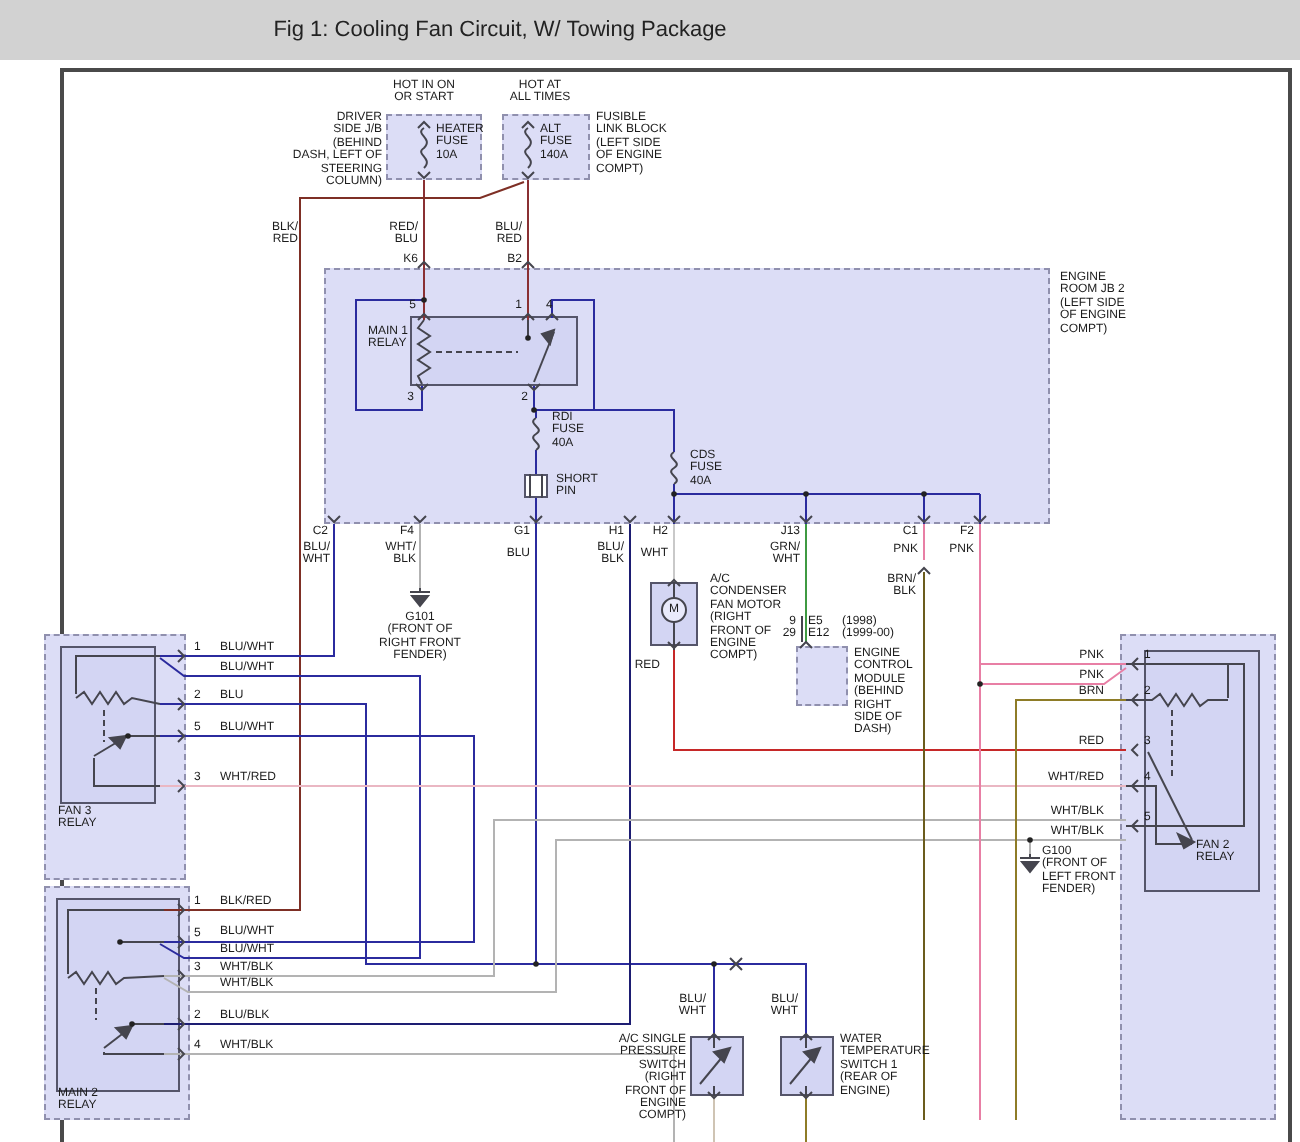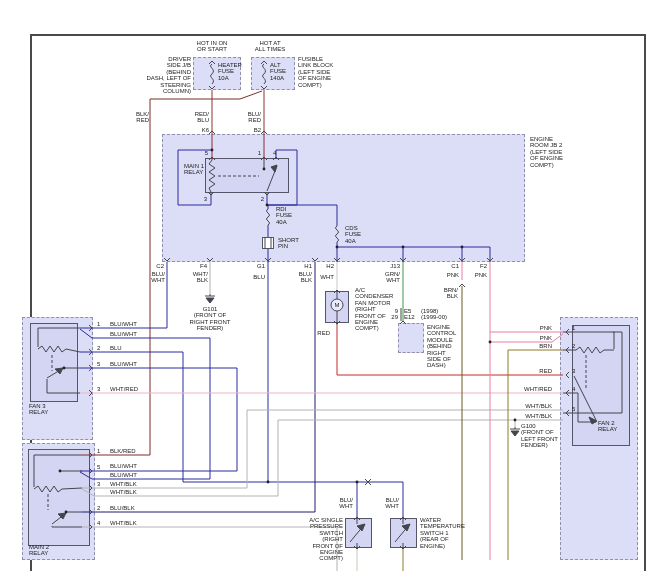--- a/index.html
+++ b/index.html
@@ -13,20 +13,23 @@
   .box.frame{border:2px solid #4a4a4a;border-bottom:none;background:transparent;}
   svg{position:absolute;left:0;top:0;}
   .lbl{position:absolute;font-size:6px;line-height:6.4px;color:#1c1c1c;white-space:pre;letter-spacing:0;}
   .lbl.r{text-align:right;transform:translateX(-100%);}
   .lbl.c{text-align:center;transform:translateX(-50%);}
 </style>
 </head>
 <body>
 
 <div id="page">
+  <div id="titlebar">
+    <div id="titletext">Fig 1: Cooling Fan Circuit, W/ Towing Package</div>
+  </div>
   <div id="canvas">
       <div class="box frame" style="left: 30px; top: 4px; width: 616px; height: 537px;"></div>
       <div class="box dashed" style="left: 193px; top: 27px; width: 48px; height: 33px;"></div>
       <div class="box dashed" style="left: 251px; top: 27px; width: 44px; height: 33px;"></div>
       <div class="box dashed" style="left: 162px; top: 104px; width: 363px; height: 128px;"></div>
       <div class="box solid" style="left: 205px; top: 128px; width: 84px; height: 35px;"></div>
       <div class="box dashed" style="left: 22px; top: 287px; width: 71px; height: 123px;"></div>
       <div class="box solid" style="left: 30px; top: 293px; width: 48px; height: 79px;"></div>
       <div class="box dashed" style="left: 22px; top: 413px; width: 73px; height: 117px;"></div>
       <div class="box solid" style="left: 28px; top: 419px; width: 62px; height: 97px;"></div>

